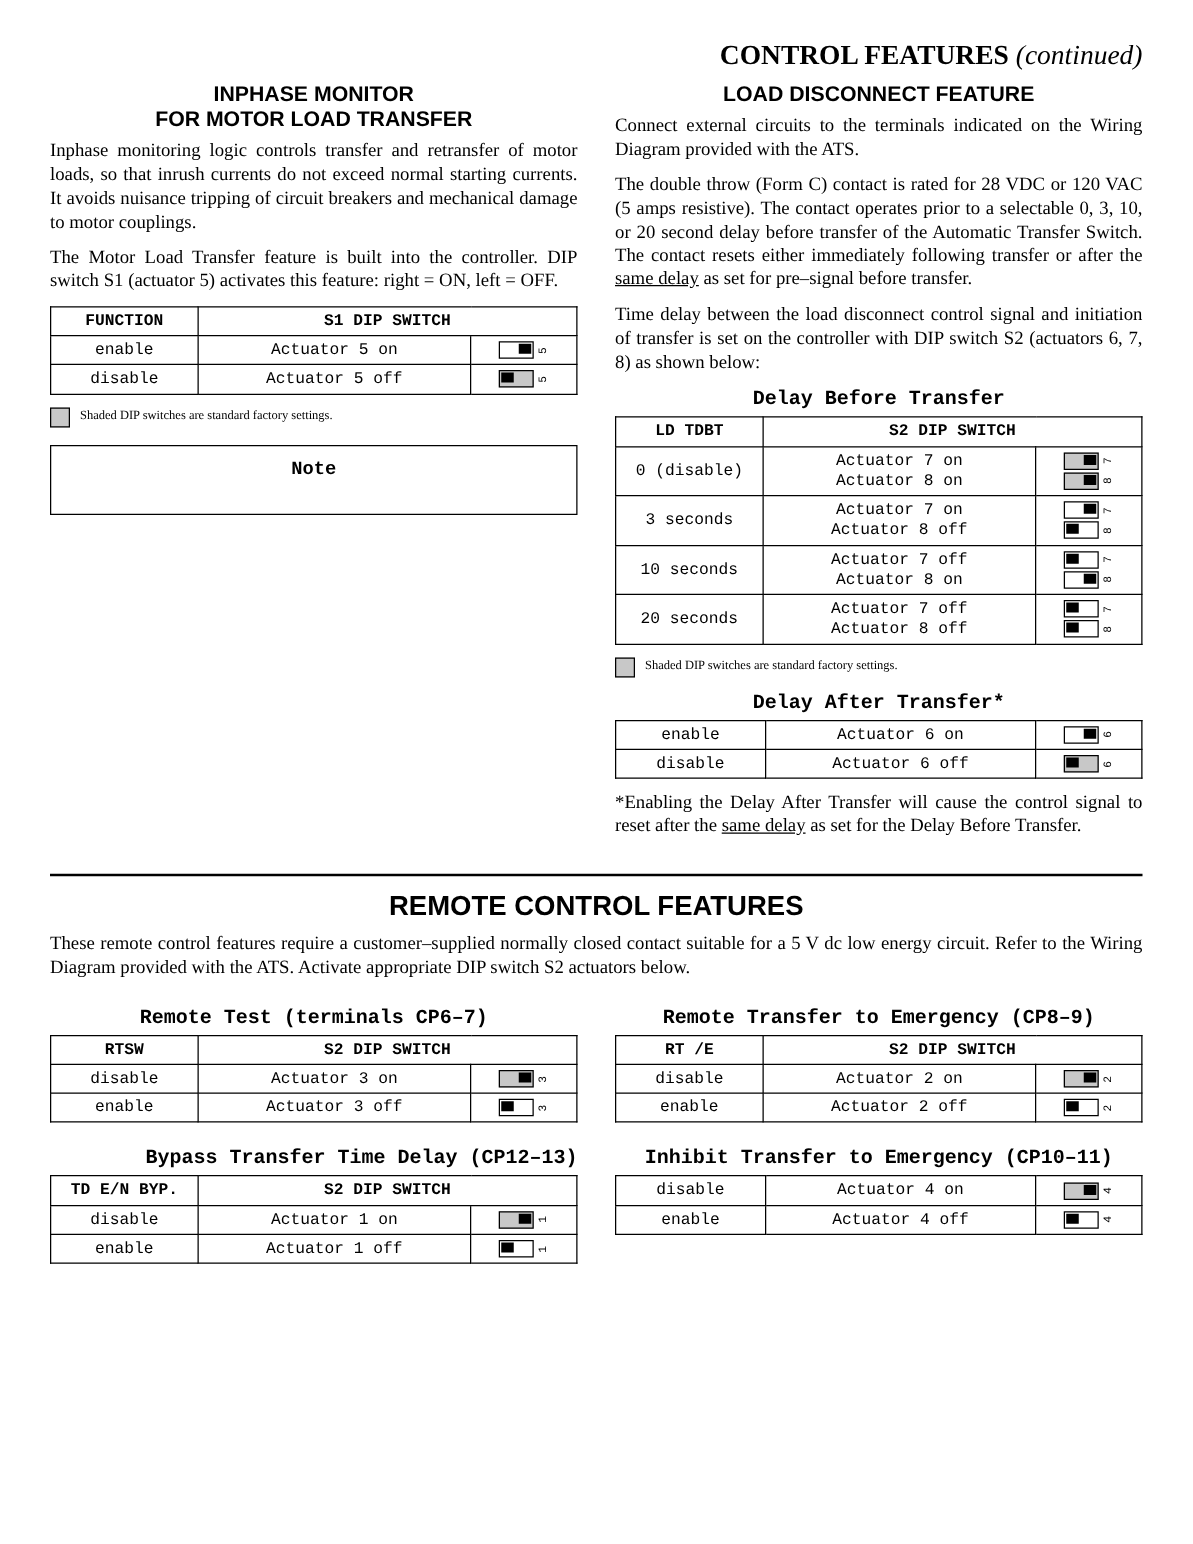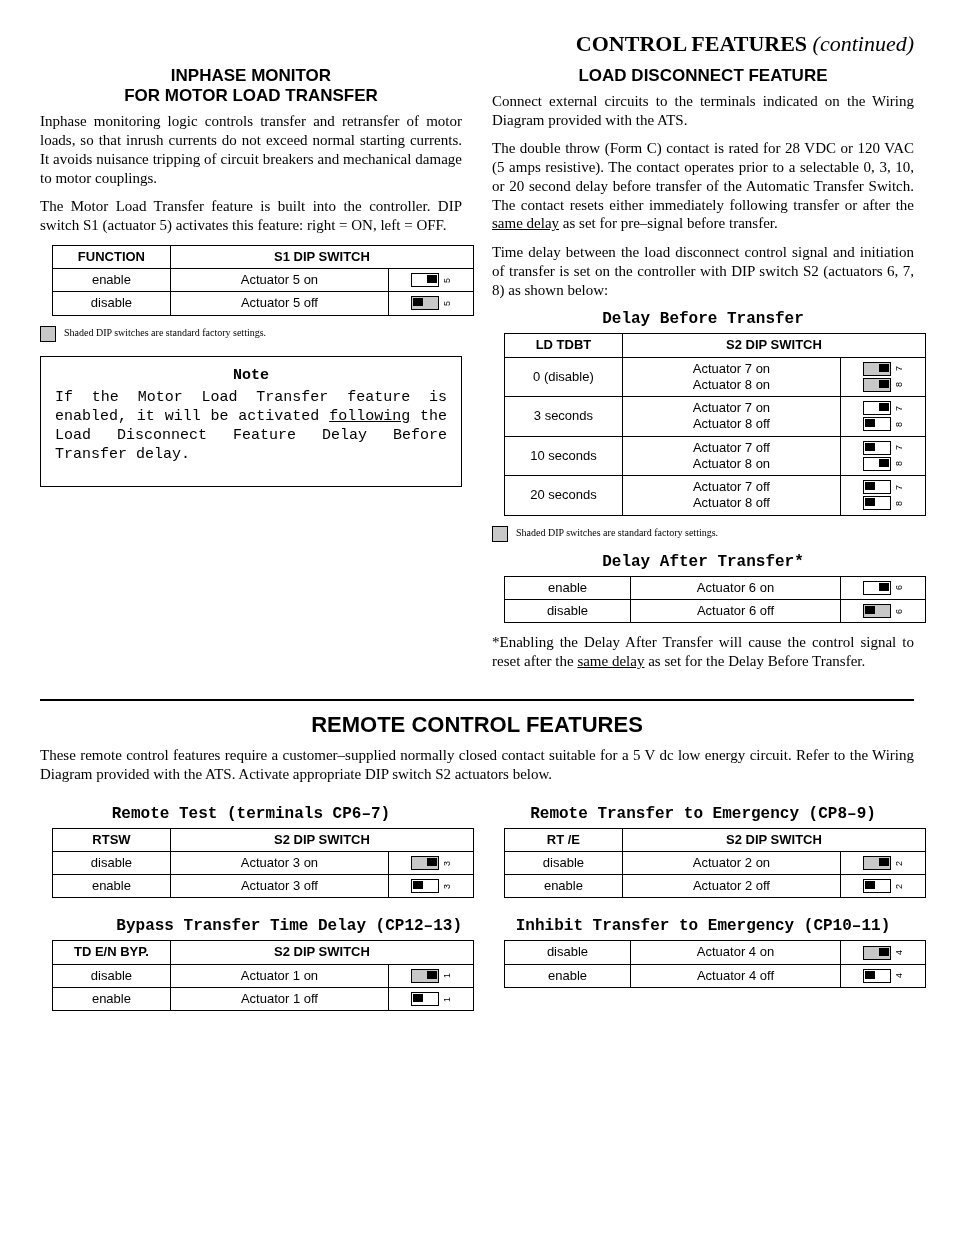--- a/index.html
+++ b/index.html
@@ -13,21 +13,21 @@
   }
   .main-title { text-align:right; font-size:22px; }
   .main-title .bold { font-weight:bold; }
   .main-title .ital { font-style:italic; }
   .cols { display:flex; gap:30px; }
   .col { flex:1; }
   .sec-h { font-family: Arial, sans-serif; font-weight:bold; font-size:17px; text-align:center; margin:8px 0 6px; line-height:1.2; }
   .sub-h { font-family: Liberation Mono, monospace; font-weight:bold; font-size:16px; text-align:center; margin:10px 0 4px; }
   p { margin:6px 0 10px; text-align:justify; }
   .u { text-decoration:underline; }
-  table { border-collapse: collapse; width:100%; font-family: Liberation Sans, sans-serif; font-size:13px;margin-left:12px; }
+  table { border-collapse: collapse; width:100%; font-family: Liberation Mono, monospace; font-size:13px; }
   th, td { border:1px solid #000; padding:3px 6px; text-align:center; vertical-align:middle; }
   th { font-weight:bold; }
   .dipcell { width:80px; padding:2px; }
   .dip { display:flex; flex-direction:column; align-items:center; gap:2px; }
   .dip-row { display:flex; align-items:center; gap:3px; }
   .slot { width:26px; height:12px; border:1px solid #000; position:relative; background:#fff; }
   .slot.shaded { background:#c8c8c8; }
   .knob { width:10px; height:8px; background:#000; position:absolute; top:1px; }
   .knob.on { right:1px; }
   .knob.off { left:1px; }
@@ -98,23 +98,20 @@
         </table>
     </div>
 
     <div class="legend">
       <span class="sw"></span>
       <span>Shaded DIP switches are standard factory settings.</span>
     </div>
 
     <div class="notebox">
       <div class="nt">Note</div>
-      <div style="text-align:justify;">
-        <span>If the Motor Load Transfer feature is enabled, it will be activated </span><span class="u">following</span><span> the Load Disconnect Feature Delay Before Transfer delay.</span>
-      </div>
     </div>
   </div>
 
   <div class="col">
     <div class="sec-h">LOAD DISCONNECT FEATURE</div>
     <p>Connect external circuits to the terminals indicated on the Wiring Diagram provided with the ATS.</p>
     <p><span>The double throw (Form C) contact is rated for 28 VDC or 120 VAC (5 amps resistive).  The contact operates prior to a selectable 0, 3, 10, or 20 second delay before transfer of the Automatic Transfer Switch.  The contact resets either immediately following transfer or after the </span><span class="u">same delay</span><span> as set for pre–signal before transfer.</span></p>
     <p>Time delay between the load disconnect control signal and initiation of transfer is set on the controller with DIP switch S2 (actuators 6, 7, 8) as shown below:</p>
 
     <div class="sub-h">Delay Before Transfer</div>

